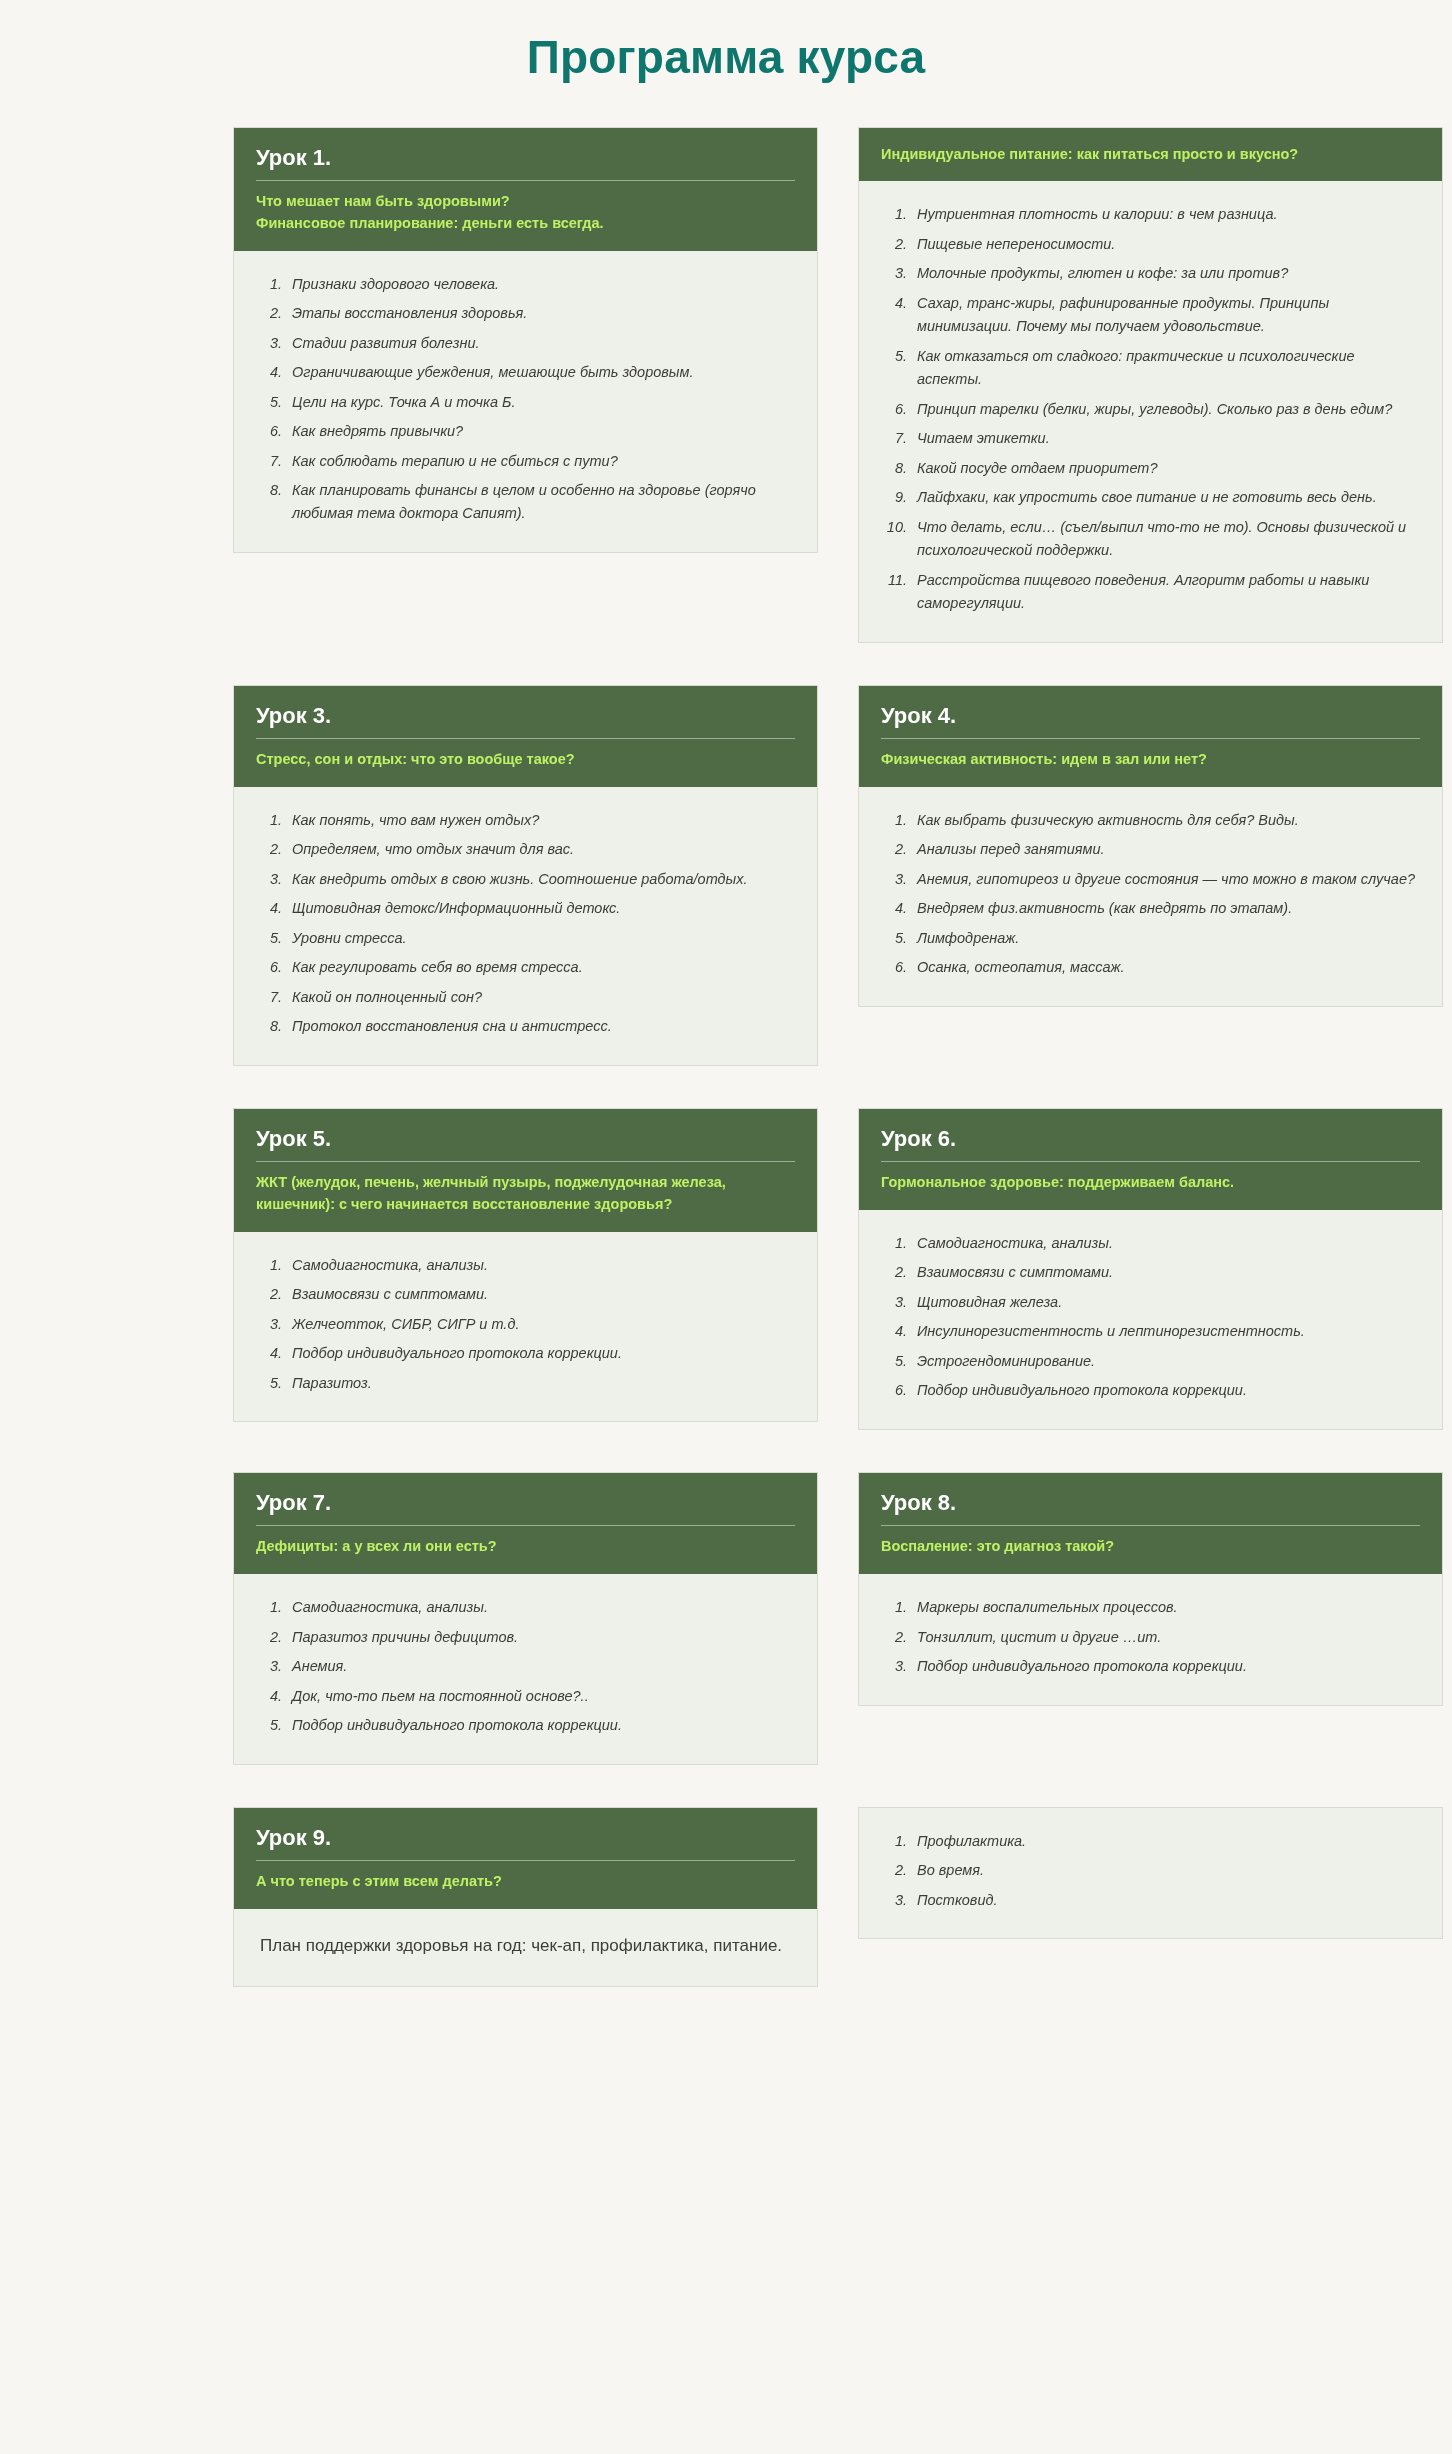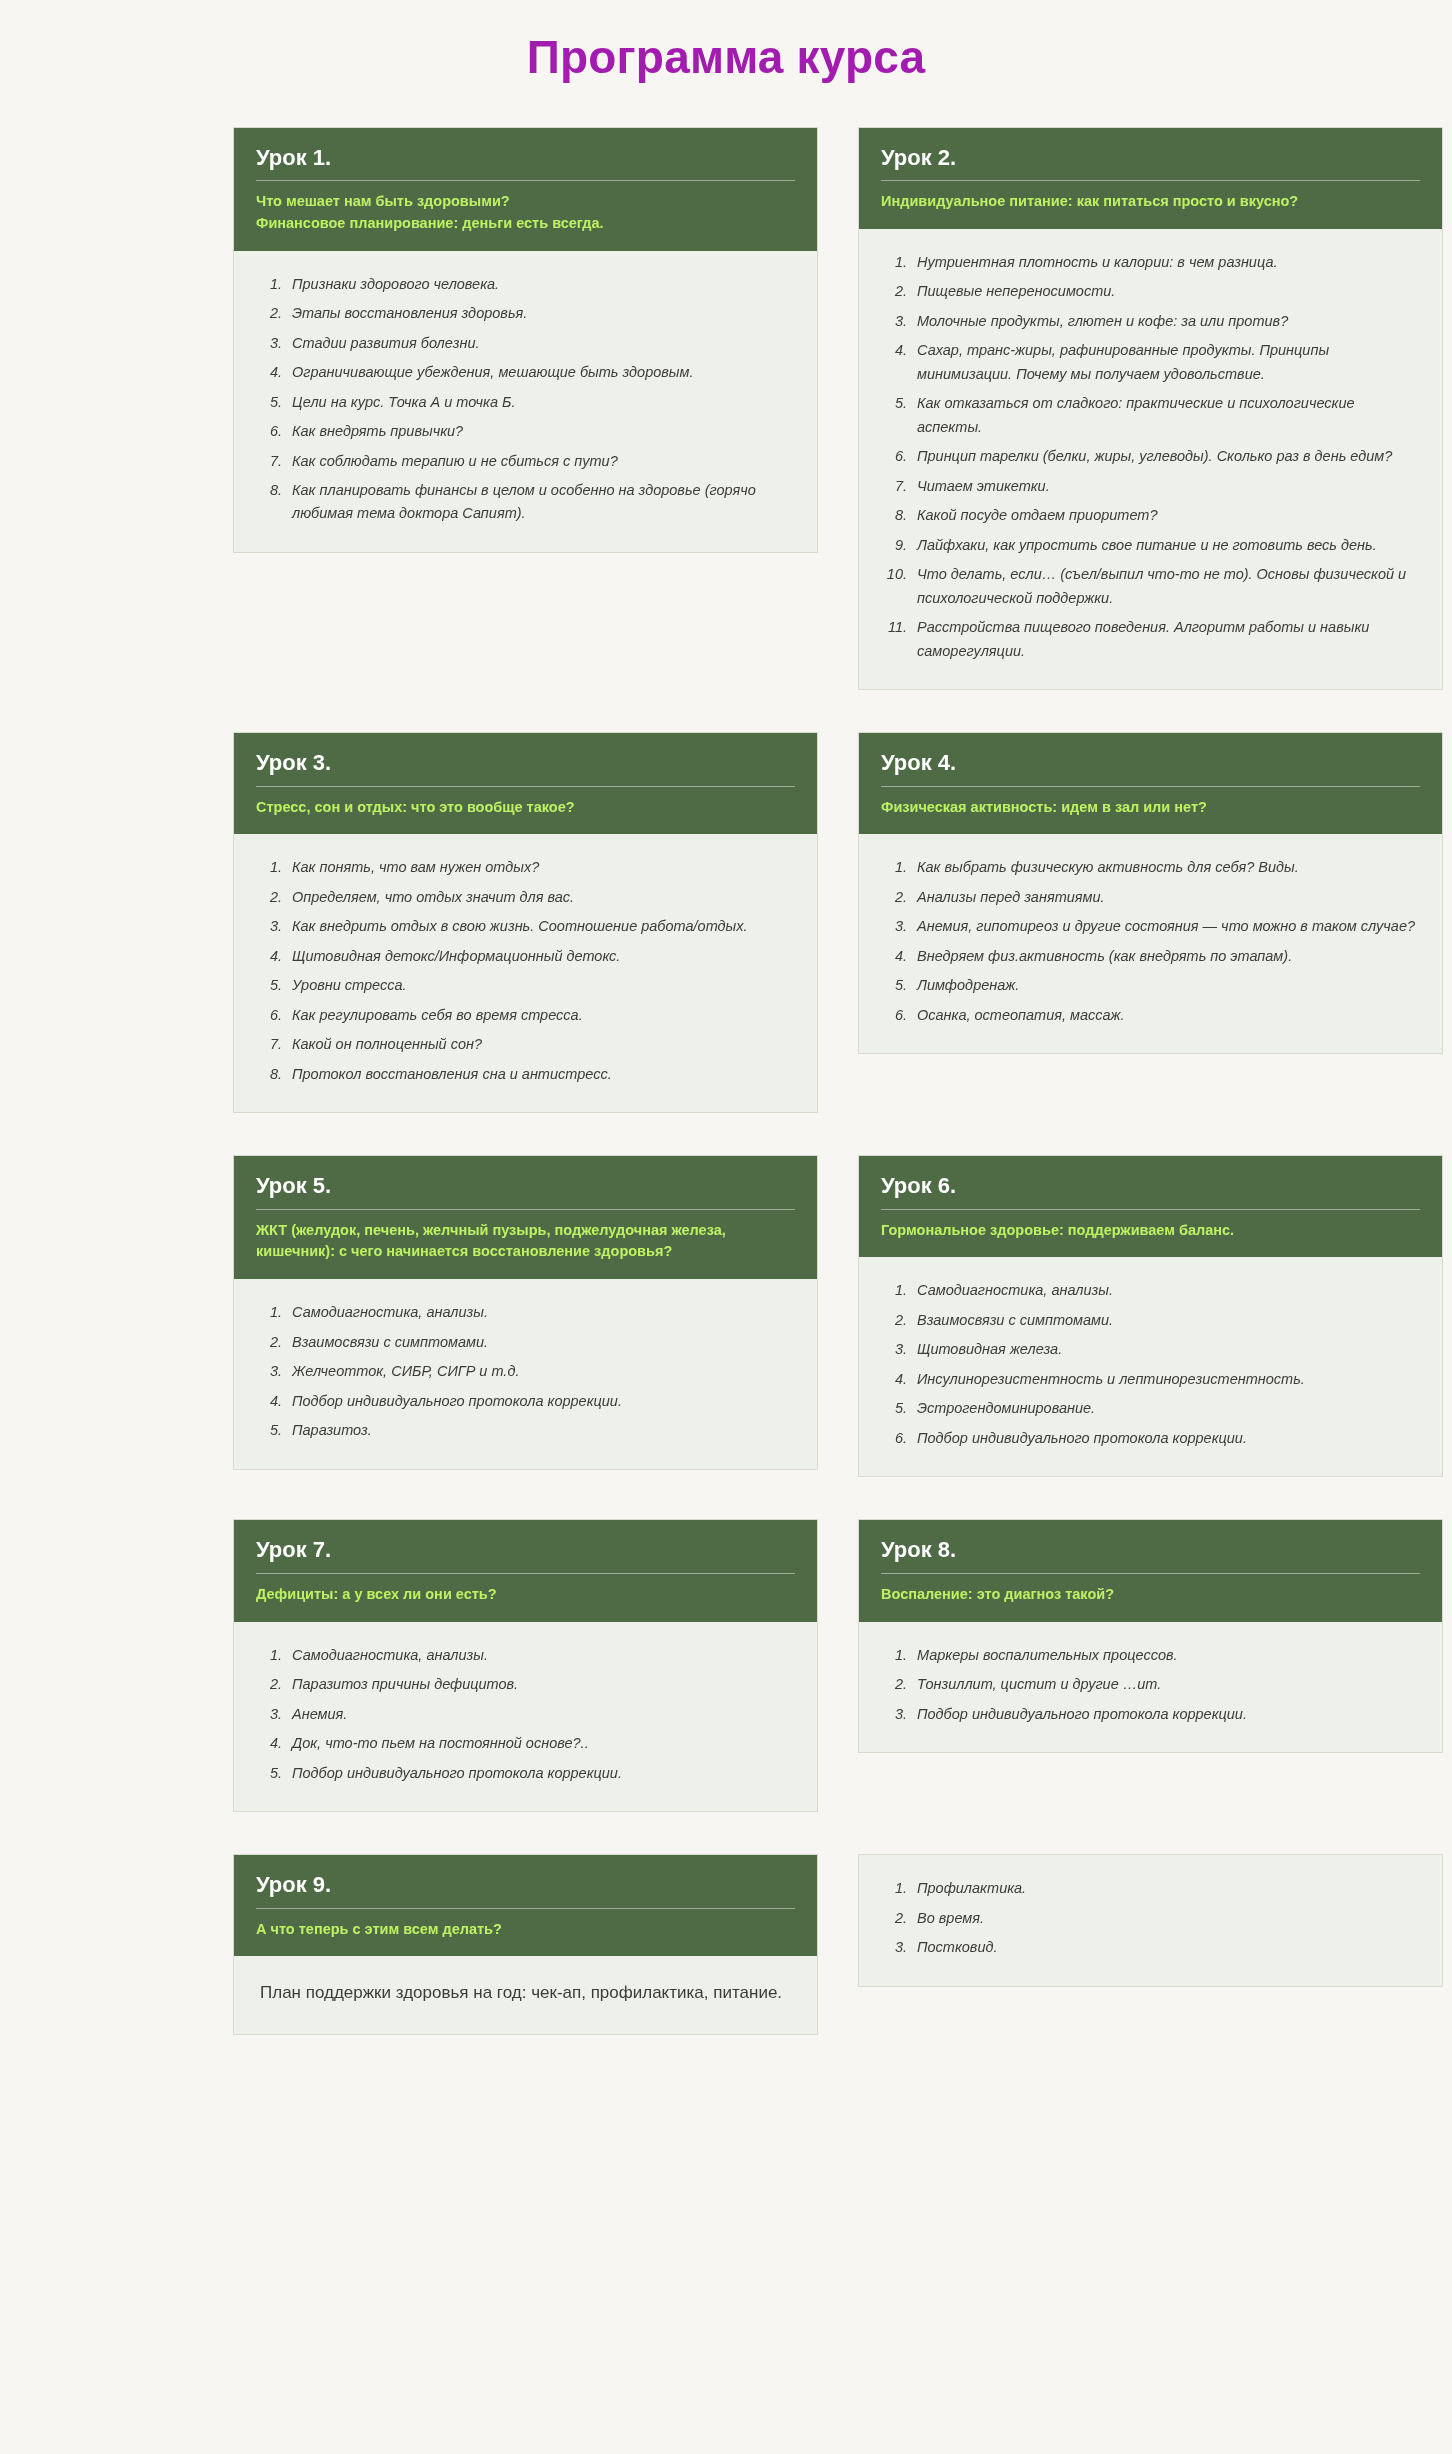--- a/index.html
+++ b/index.html
@@ -18,21 +18,21 @@
     width: 1452px;
     margin: 0 auto;
     padding-top: 18px;
     box-sizing: border-box;
   }
   .page-title {
     text-align: center;
     font-size: 46px;
     line-height: 1.1;
     font-weight: 700;
-    color: #a21caf;
+    color: #0f766e;
     margin: 14px 0 44px 0;
     letter-spacing: 0.2px;
   }
   .grid {
     width: 986px;
     margin: 17px auto;
     display: grid;
     grid-template-columns: 585px 585px;
     column-gap: 40px;
     row-gap: 42px;
@@ -113,21 +113,20 @@
           <li>Цели на курс. Точка А и точка Б.</li>
           <li>Как внедрять привычки?</li>
           <li>Как соблюдать терапию и не сбиться с пути?</li>
           <li>Как планировать финансы в целом и особенно на здоровье (горячо любимая тема доктора Сапият).</li>
         </ol>
       </div>
     </div>
 
     <div class="card h-xtall">
       <div class="card-head">
-        <div class="lesson-num">Урок 2.</div>
         <div class="lesson-sub" style="white-space: pre-line;">Индивидуальное питание: как питаться просто и вкусно?</div>
       </div>
       <div class="card-body">
         <ol class="items">
           <li>Нутриентная плотность и калории: в чем разница.</li>
           <li>Пищевые непереносимости.</li>
           <li>Молочные продукты, глютен и кофе: за или против?</li>
           <li>Сахар, транс-жиры, рафинированные продукты. Принципы минимизации. Почему мы получаем удовольствие.</li>
           <li>Как отказаться от сладкого: практические и психологические аспекты.</li>
           <li>Принцип тарелки (белки, жиры, углеводы). Сколько раз в день едим?</li>

